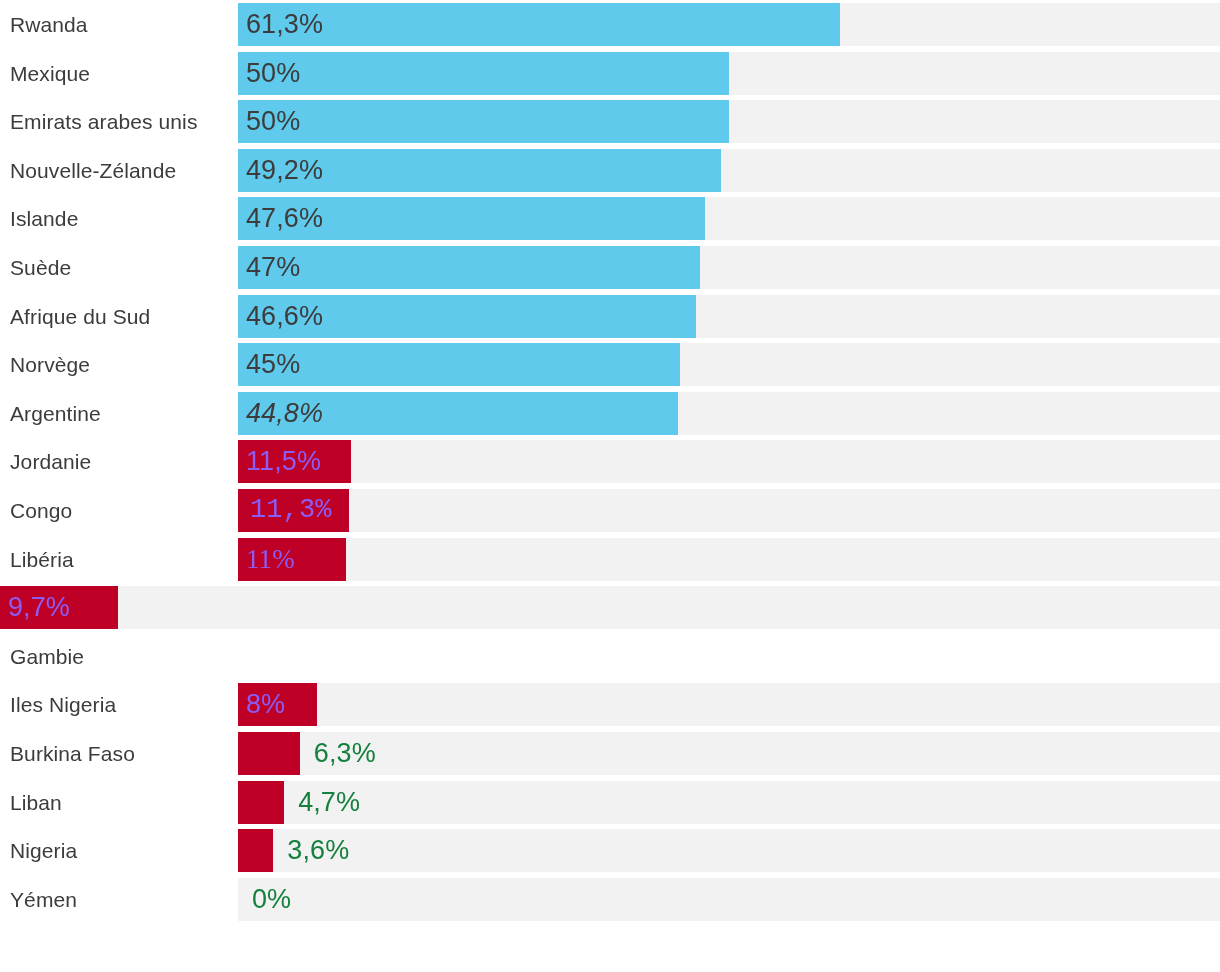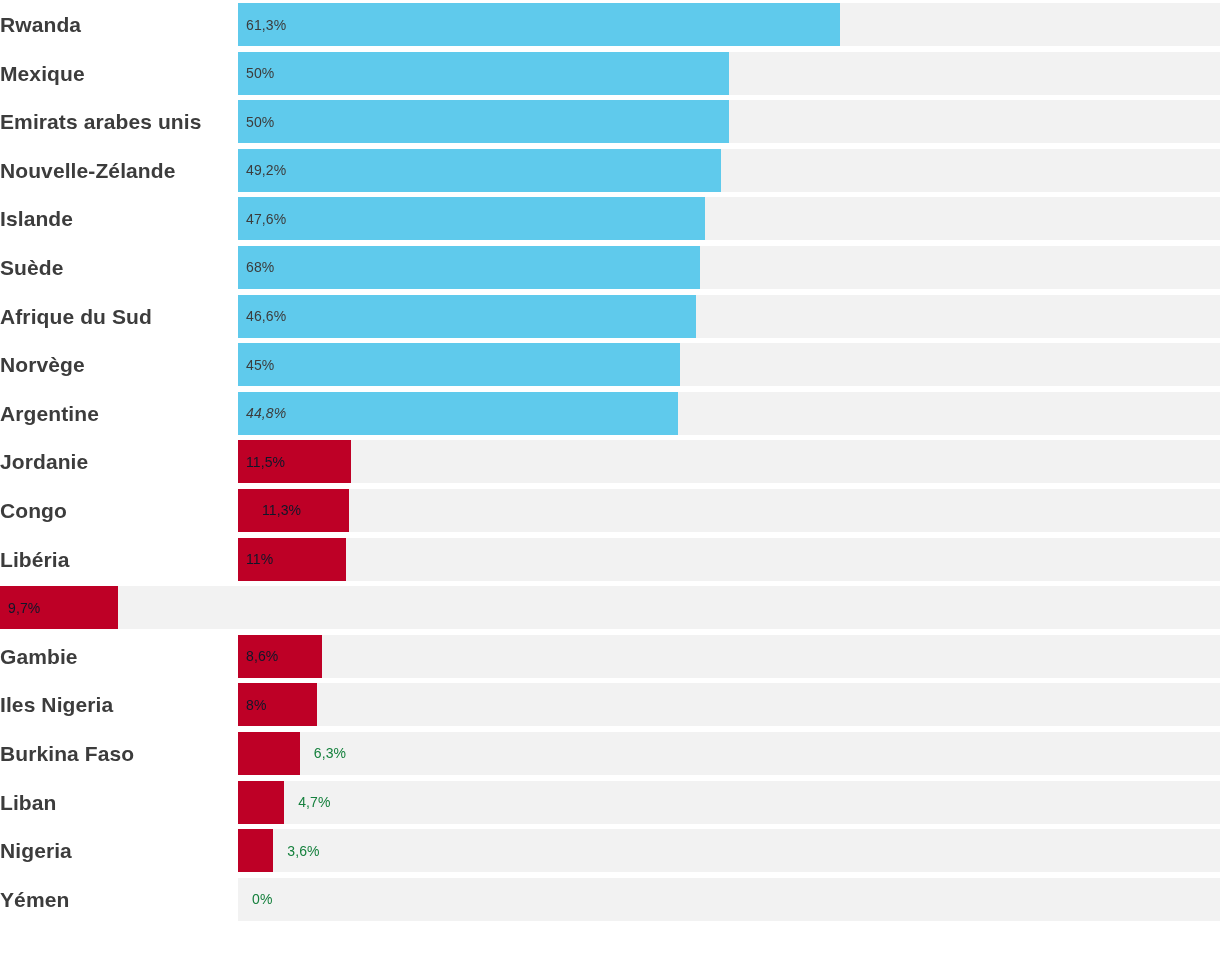--- a/index.html
+++ b/index.html
@@ -30,30 +30,30 @@
     height: 48.6px;
     box-sizing: border-box;
     padding-top: 3px;
     padding-bottom: 2.6px;
   }
 
   .row-label {
     width: 238px;
     min-width: 238px;
     box-sizing: border-box;
+    padding-left: 10px;
     padding-right: 8px;
     display: flex;
     align-items: center;
     font-size: 21px;
     line-height: 1;
     color: #3c3c3c;
     letter-spacing: 0.1px;
     white-space: nowrap;
     overflow: hidden;
-    font-weight: bold;
   }
 
   .track {
     position: relative;
     flex: 1 1 auto;
     background: #f2f2f2;
     height: 100%;
     overflow: visible;
   }
 
@@ -66,27 +66,27 @@
   }
   .bar.blue { background: #5fcaec; }
   .bar.red  { background: #be0026; }
 
   .value {
     position: absolute;
     top: 0;
     bottom: 0;
     display: flex;
     align-items: center;
-    font-size: 14px;
+    font-size: 27px;
     line-height: 1;
     white-space: nowrap;
     letter-spacing: 0.1px;
   }
   .value.inside-dark  { color: #3c3c3c; }
-  .value.inside-light { color: #0f172a; }
+  .value.inside-light { color: #8b5cf6; }
   .value.outside      { color: #15803d; }
 </style>
 </head>
 <body>
 
 <div id="chart">
     <div class="bar-row">
       <div class="row-label">Rwanda</div>
       <div class="track">
         <div class="bar blue" style="width: 61.3%;"></div>
@@ -118,21 +118,21 @@
       <div class="row-label">Islande</div>
       <div class="track">
         <div class="bar blue" style="width: 47.6%;"></div>
         <div class="value inside-dark" style="left: 8px;">47,6%</div>
       </div>
     </div>
     <div class="bar-row">
       <div class="row-label">Suède</div>
       <div class="track">
         <div class="bar blue" style="width: 47%;"></div>
-        <div class="value inside-dark" style="left: 8px;">68%</div>
+        <div class="value inside-dark" style="left: 8px;">47%</div>
       </div>
     </div>
     <div class="bar-row">
       <div class="row-label">Afrique du Sud</div>
       <div class="track">
         <div class="bar blue" style="width: 46.6%;"></div>
         <div class="value inside-dark" style="left: 8px;">46,6%</div>
       </div>
     </div>
     <div class="bar-row">
@@ -153,42 +153,38 @@
       <div class="row-label">Jordanie</div>
       <div class="track">
         <div class="bar red" style="width: 11.5%;"></div>
         <div class="value inside-light" style="left: 8px;">11,5%</div>
       </div>
     </div>
     <div class="bar-row">
       <div class="row-label">Congo</div>
       <div class="track">
         <div class="bar red" style="width: 11.3%;"></div>
-        <div class="value inside-light" style="left: 24px;">11,3%</div>
+        <div class="value inside-light" style="left: 12px; font-family: Liberation Mono, monospace;">11,3%</div>
       </div>
     </div>
     <div class="bar-row">
       <div class="row-label">Libéria</div>
       <div class="track">
         <div class="bar red" style="width: 11%;"></div>
-        <div class="value inside-light" style="left: 8px;">11%</div>
+        <div class="value inside-light" style="left: 8px; font-family: Liberation Serif, serif;">11%</div>
       </div>
     </div>
     <div class="bar-row">
       <div class="track">
         <div class="bar red" style="width: 9.7%;"></div>
         <div class="value inside-light" style="left: 8px;">9,7%</div>
       </div>
     </div>
     <div class="bar-row">
       <div class="row-label">Gambie</div>
-      <div class="track">
-        <div class="bar red" style="width: 8.6%;"></div>
-        <div class="value inside-light" style="left: 8px;">8,6%</div>
-      </div>
     </div>
     <div class="bar-row">
       <div class="row-label">Iles Nigeria</div>
       <div class="track">
         <div class="bar red" style="width: 8%;"></div>
         <div class="value inside-light" style="left: 8px;">8%</div>
       </div>
     </div>
     <div class="bar-row">
       <div class="row-label">Burkina Faso</div>

